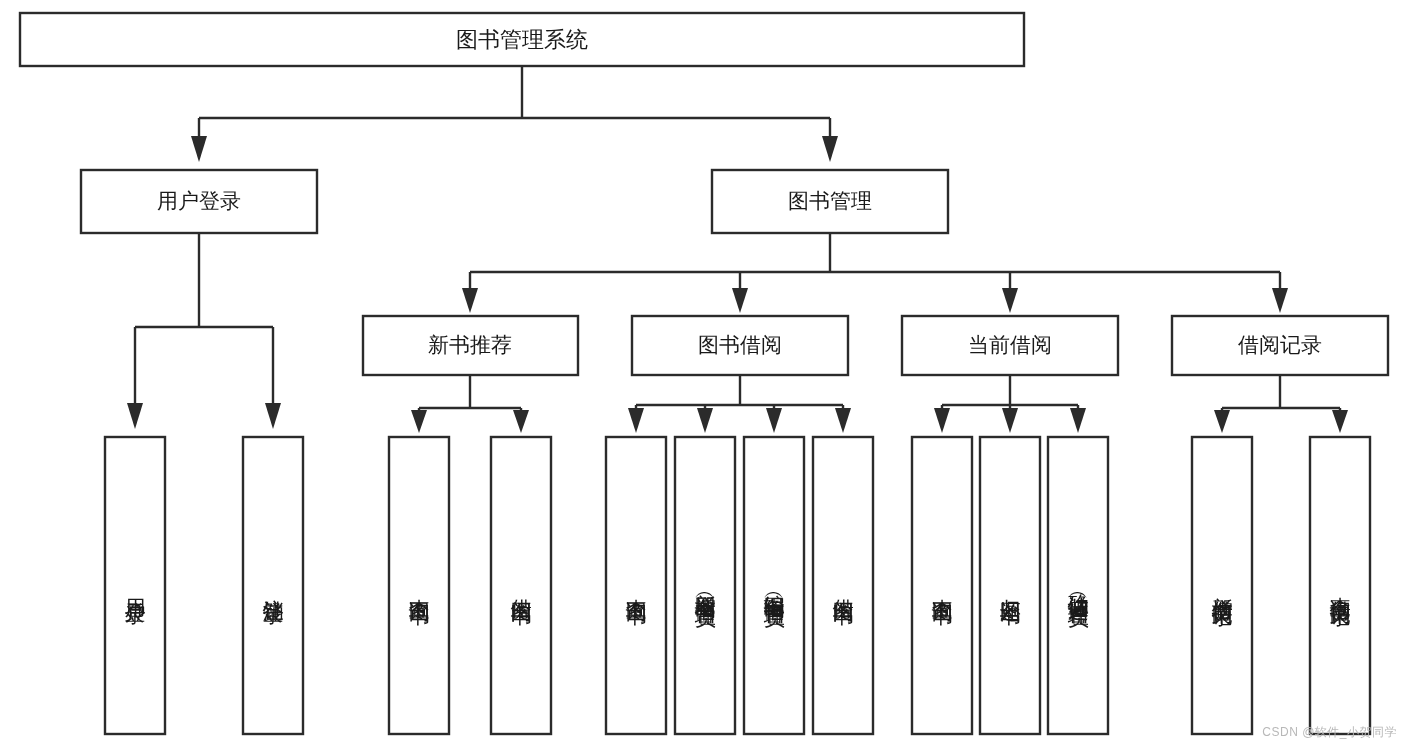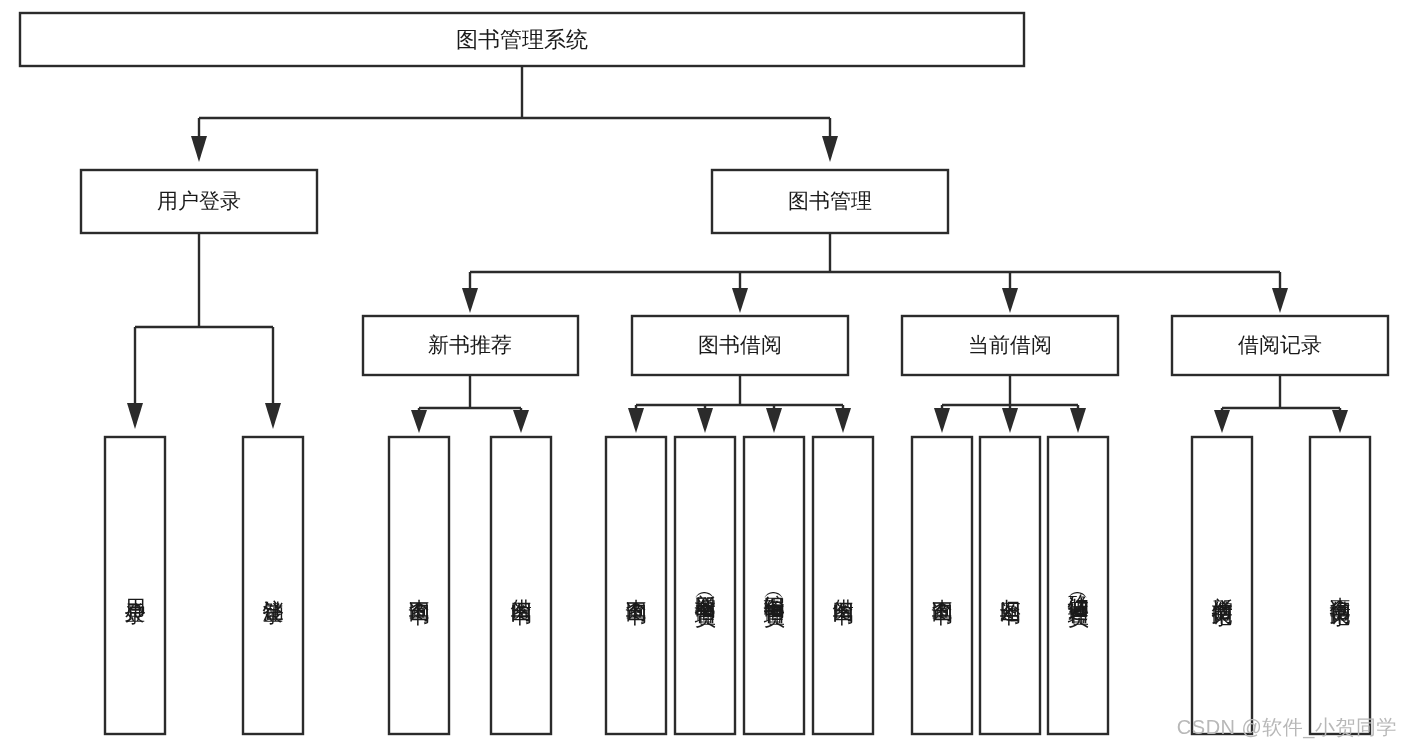--- a/index.html
+++ b/index.html
@@ -70,21 +70,21 @@
     letter-spacing: 2px;
     color: #1a1a1a;
     white-space: nowrap;
     text-align: center;
   }
   .watermark {
     position: absolute;
     right: 8px;
     bottom: 6px;
     font-family: "Liberation Sans", "DejaVu Sans", sans-serif;
-    font-size: 20px;
+    font-size: 12px;
     color: #b8b8b8;
     letter-spacing: 0.5px;
     white-space: nowrap;
     user-select: none;
   }
 </style>
 </head>
 <body>
 
 <div id="diagram-root">

